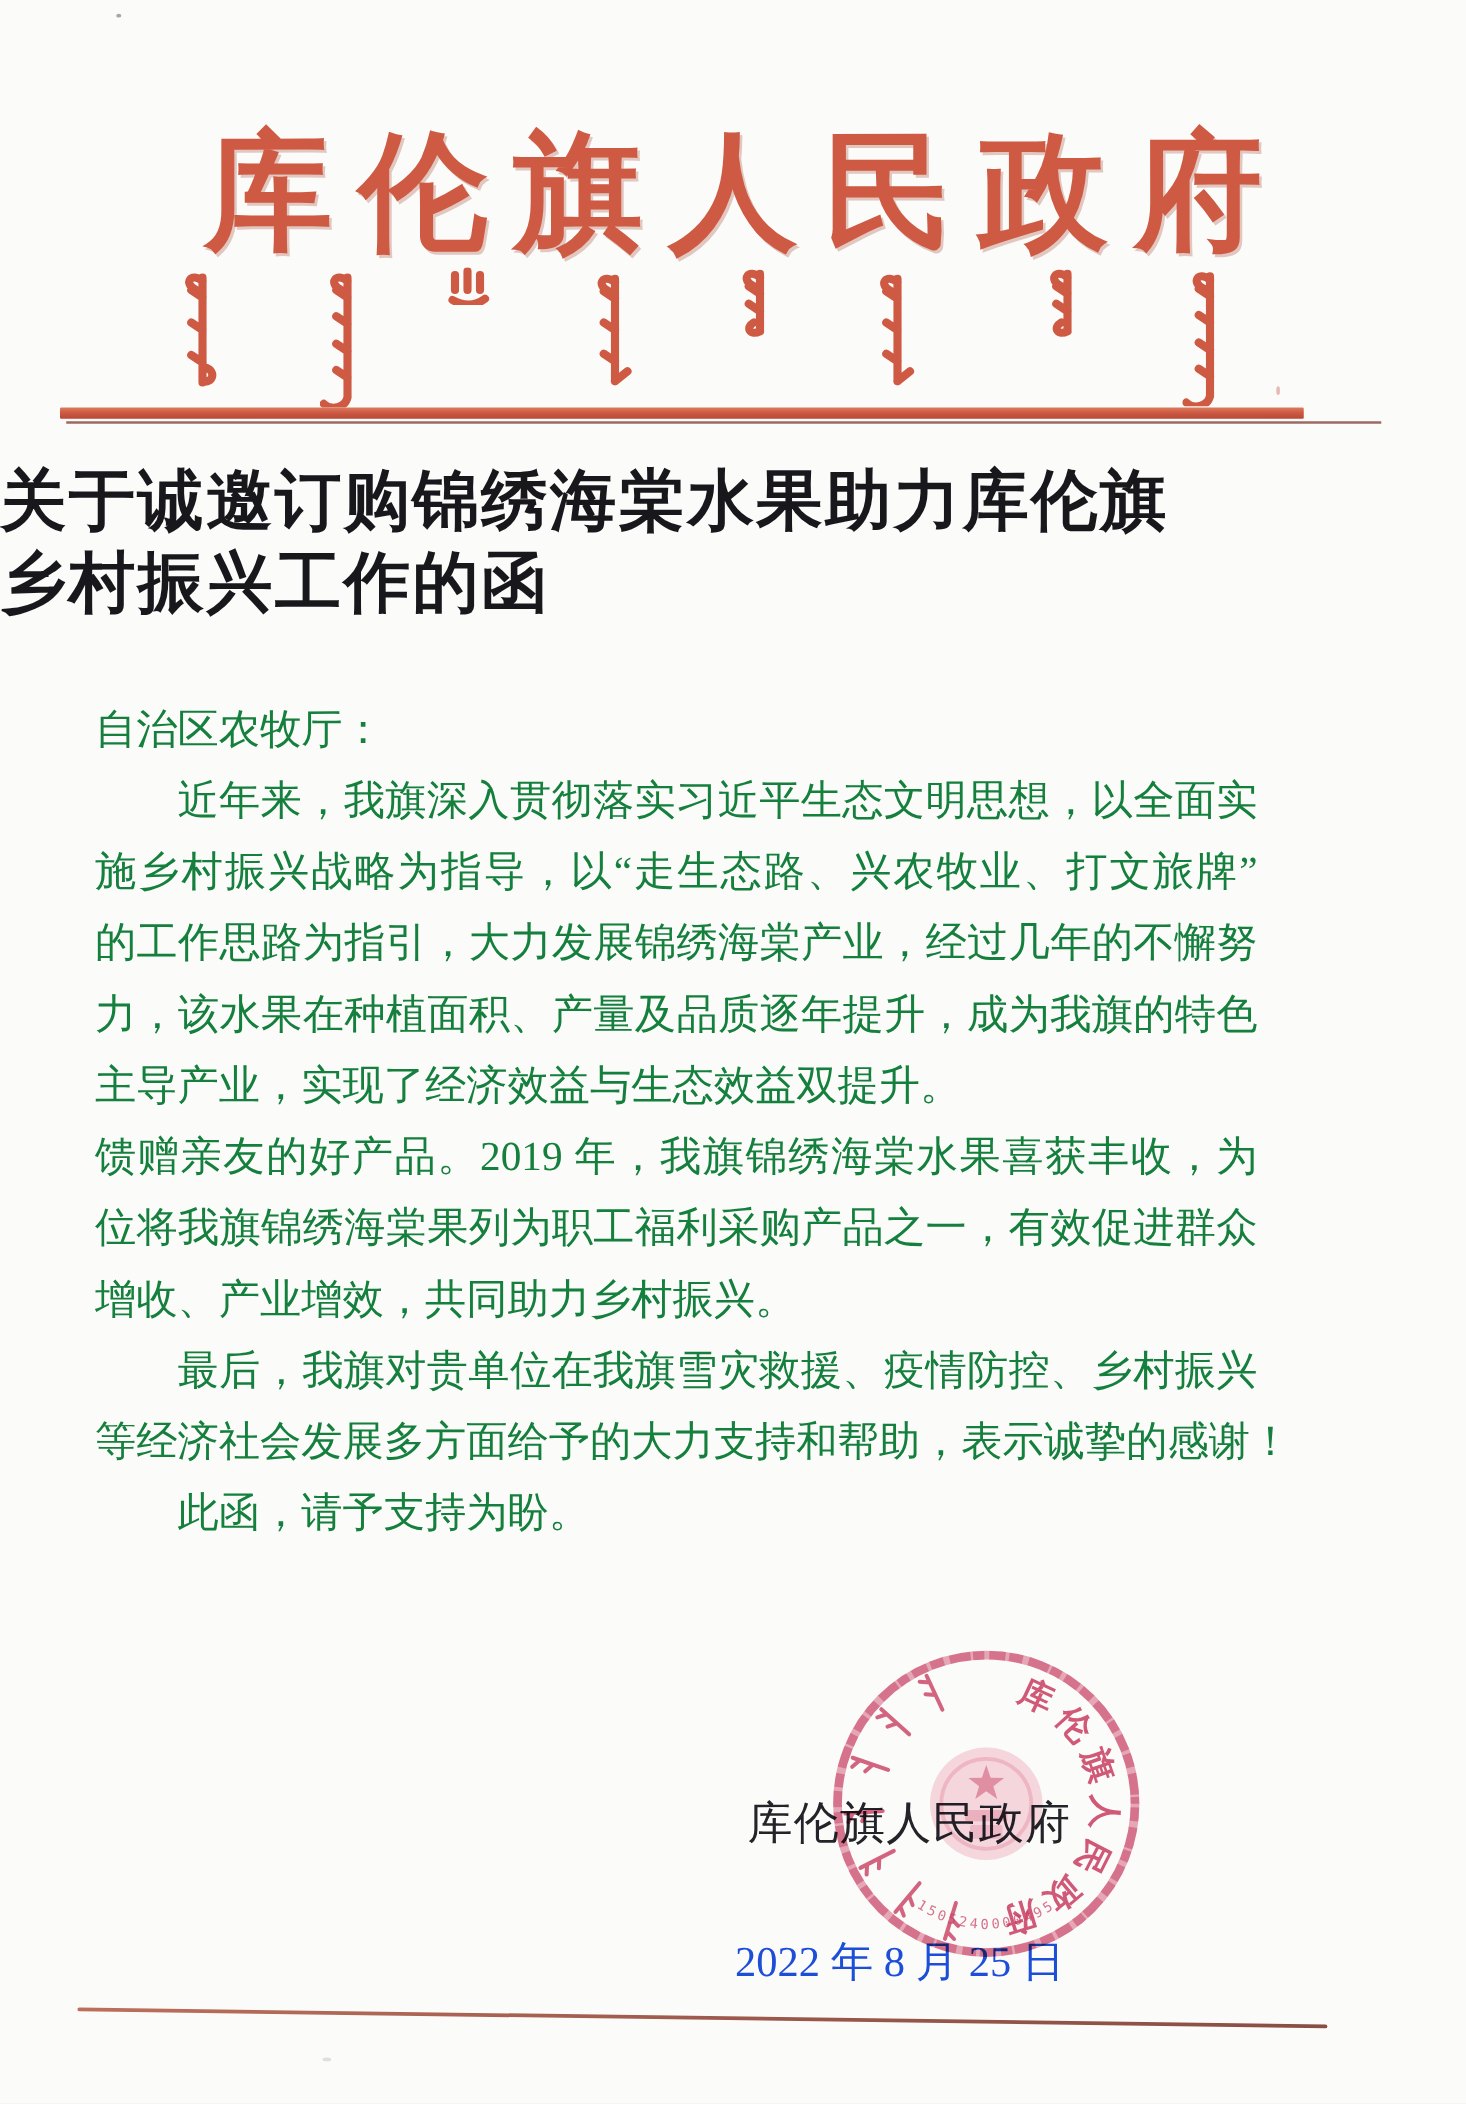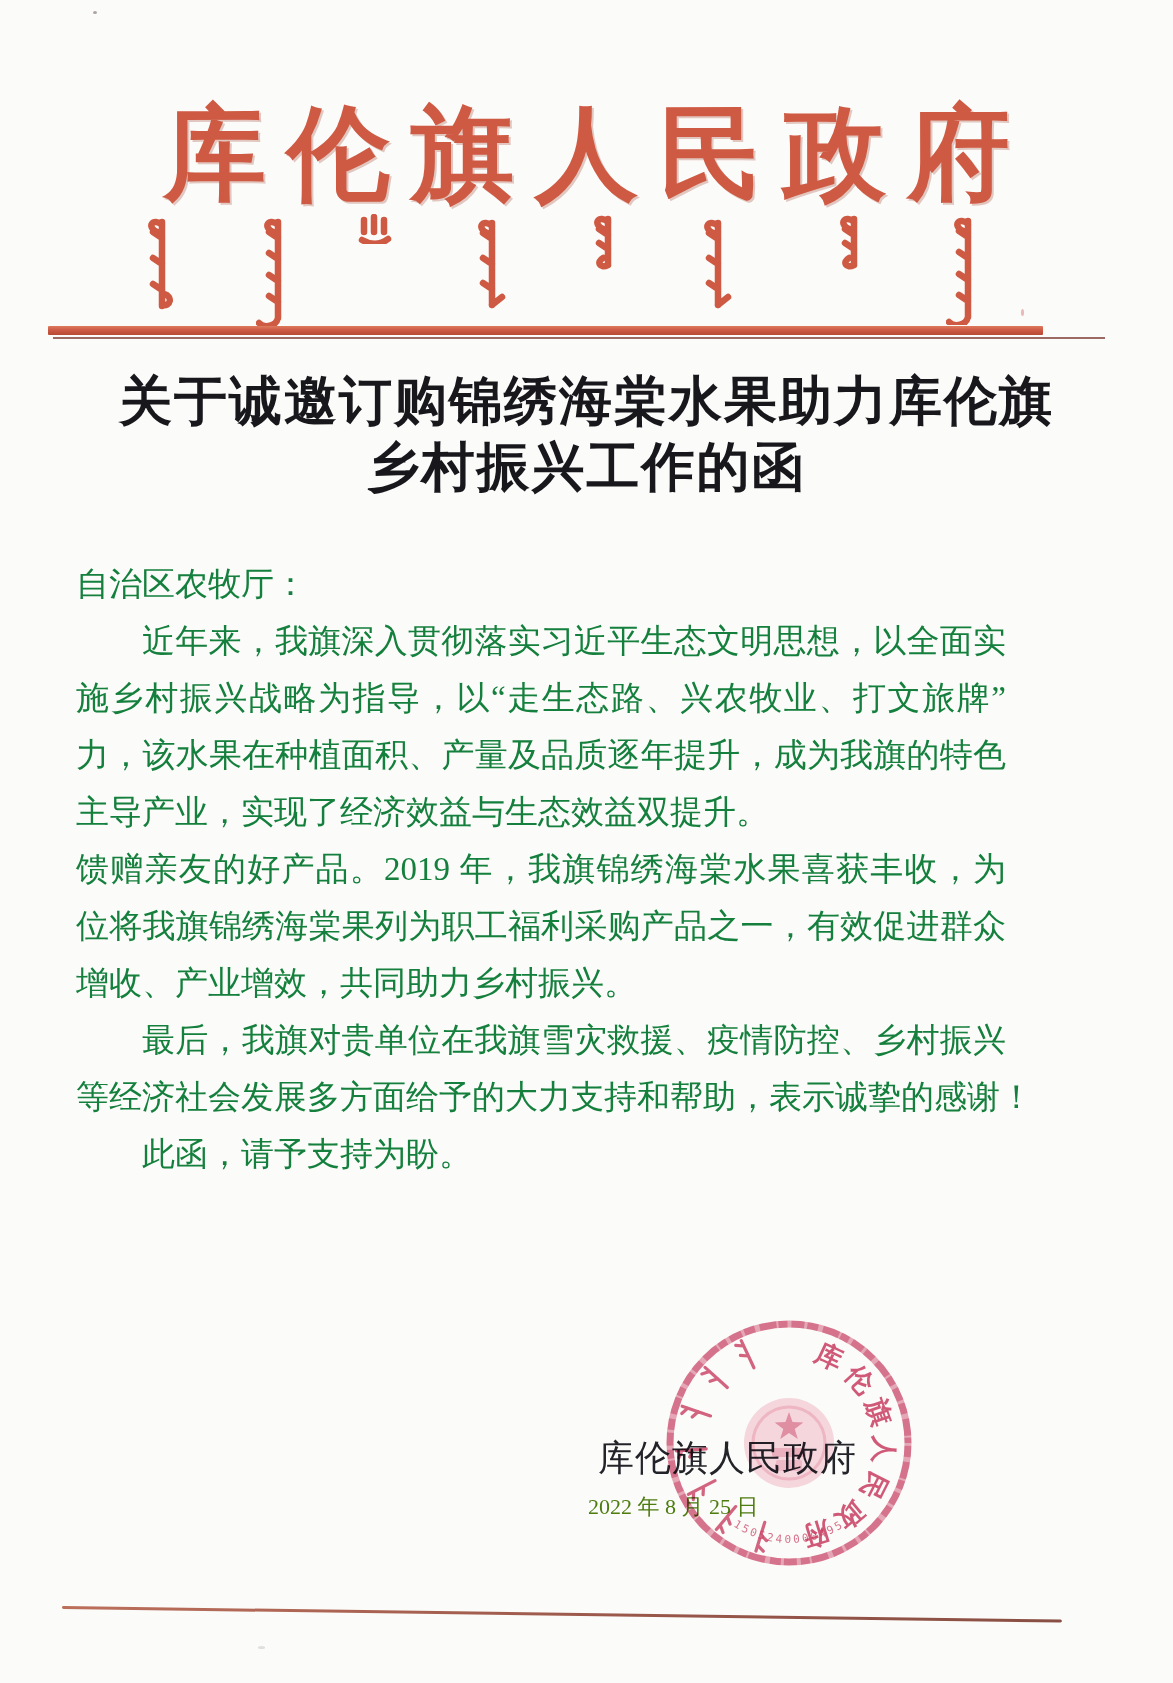--- a/index.html
+++ b/index.html
@@ -32,21 +32,21 @@
     background:linear-gradient(180deg,#de7b5f 0%,#cc5a44 45%,#b84835 100%);
     border-radius:1px;
   }
   .rule-thin{
     position:absolute;left:53px;top:337px;width:1052px;height:2px;
     background:#7c3a30;opacity:.75;
   }
   
   .doc-title{
     position:absolute;top:368px;left:0;width:1173px;
-    text-align:center;color:#17171c;
+    text-align:left;color:#17171c;
     font-size:53px;font-weight:700;letter-spacing:2px;line-height:66px;
   }
   
   .body-text{
     position:absolute;left:76px;top:556px;width:930px;
     color:#15803d;
   }
   .line{
     height:57px;line-height:57px;font-size:33px;
     white-space:nowrap;
@@ -56,22 +56,22 @@
   }
   .line.jl{text-align-last:justify;}
   .line.indent{text-indent:66px;}
   
   .sig-name{
     position:absolute;left:598px;top:1434px;width:300px;
     font-size:36px;color:#23232a;letter-spacing:1px;white-space:nowrap;
     z-index:1;
   }
   .sig-date{
-    position:absolute;left:588px;top:1492px;width:320px;
-    font-size:22px;color:#4d7c0f;white-space:nowrap;
+    position:absolute;left:588px;top:1547px;width:320px;
+    font-size:34px;color:#1d4ed8;white-space:nowrap;
     z-index:1;
   }
   
   .seal{
     position:absolute;left:658px;top:1312px;
     mix-blend-mode:multiply;opacity:.92;
     z-index:2;
   }
   .seal-ring{fill:none;stroke:rgba(204,61,99,.78);stroke-width:7;}
   .seal-rough{fill:none;stroke:rgba(255,255,255,.38);stroke-width:9;stroke-dasharray:3 11 5 17 2 9 4 13;}
@@ -138,20 +138,21 @@
     <div>乡村振兴工作的函</div>
   </div>
 
   <div class="body-text" id="body-text">
       <div>
         <div class="line">自治区农牧厅：</div>
       </div>
       <div>
         <div class="line jl indent">近年来，我旗深入贯彻落实习近平生态文明思想，以全面实</div>
         <div class="line jl">施乡村振兴战略为指导，以“走生态路、兴农牧业、打文旅牌”</div>
+        <div class="line jl">的工作思路为指引，大力发展锦绣海棠产业，经过几年的不懈努</div>
         <div class="line jl">力，该水果在种植面积、产量及品质逐年提升，成为我旗的特色</div>
         <div class="line">主导产业，实现了经济效益与生态效益双提升。</div>
       </div>
       <div>
         <div class="line jl">馈赠亲友的好产品。2019 年，我旗锦绣海棠水果喜获丰收，为</div>
         <div class="line jl">位将我旗锦绣海棠果列为职工福利采购产品之一，有效促进群众</div>
         <div class="line">增收、产业增效，共同助力乡村振兴。</div>
       </div>
       <div>
         <div class="line jl indent">最后，我旗对贵单位在我旗雪灾救援、疫情防控、乡村振兴</div>

